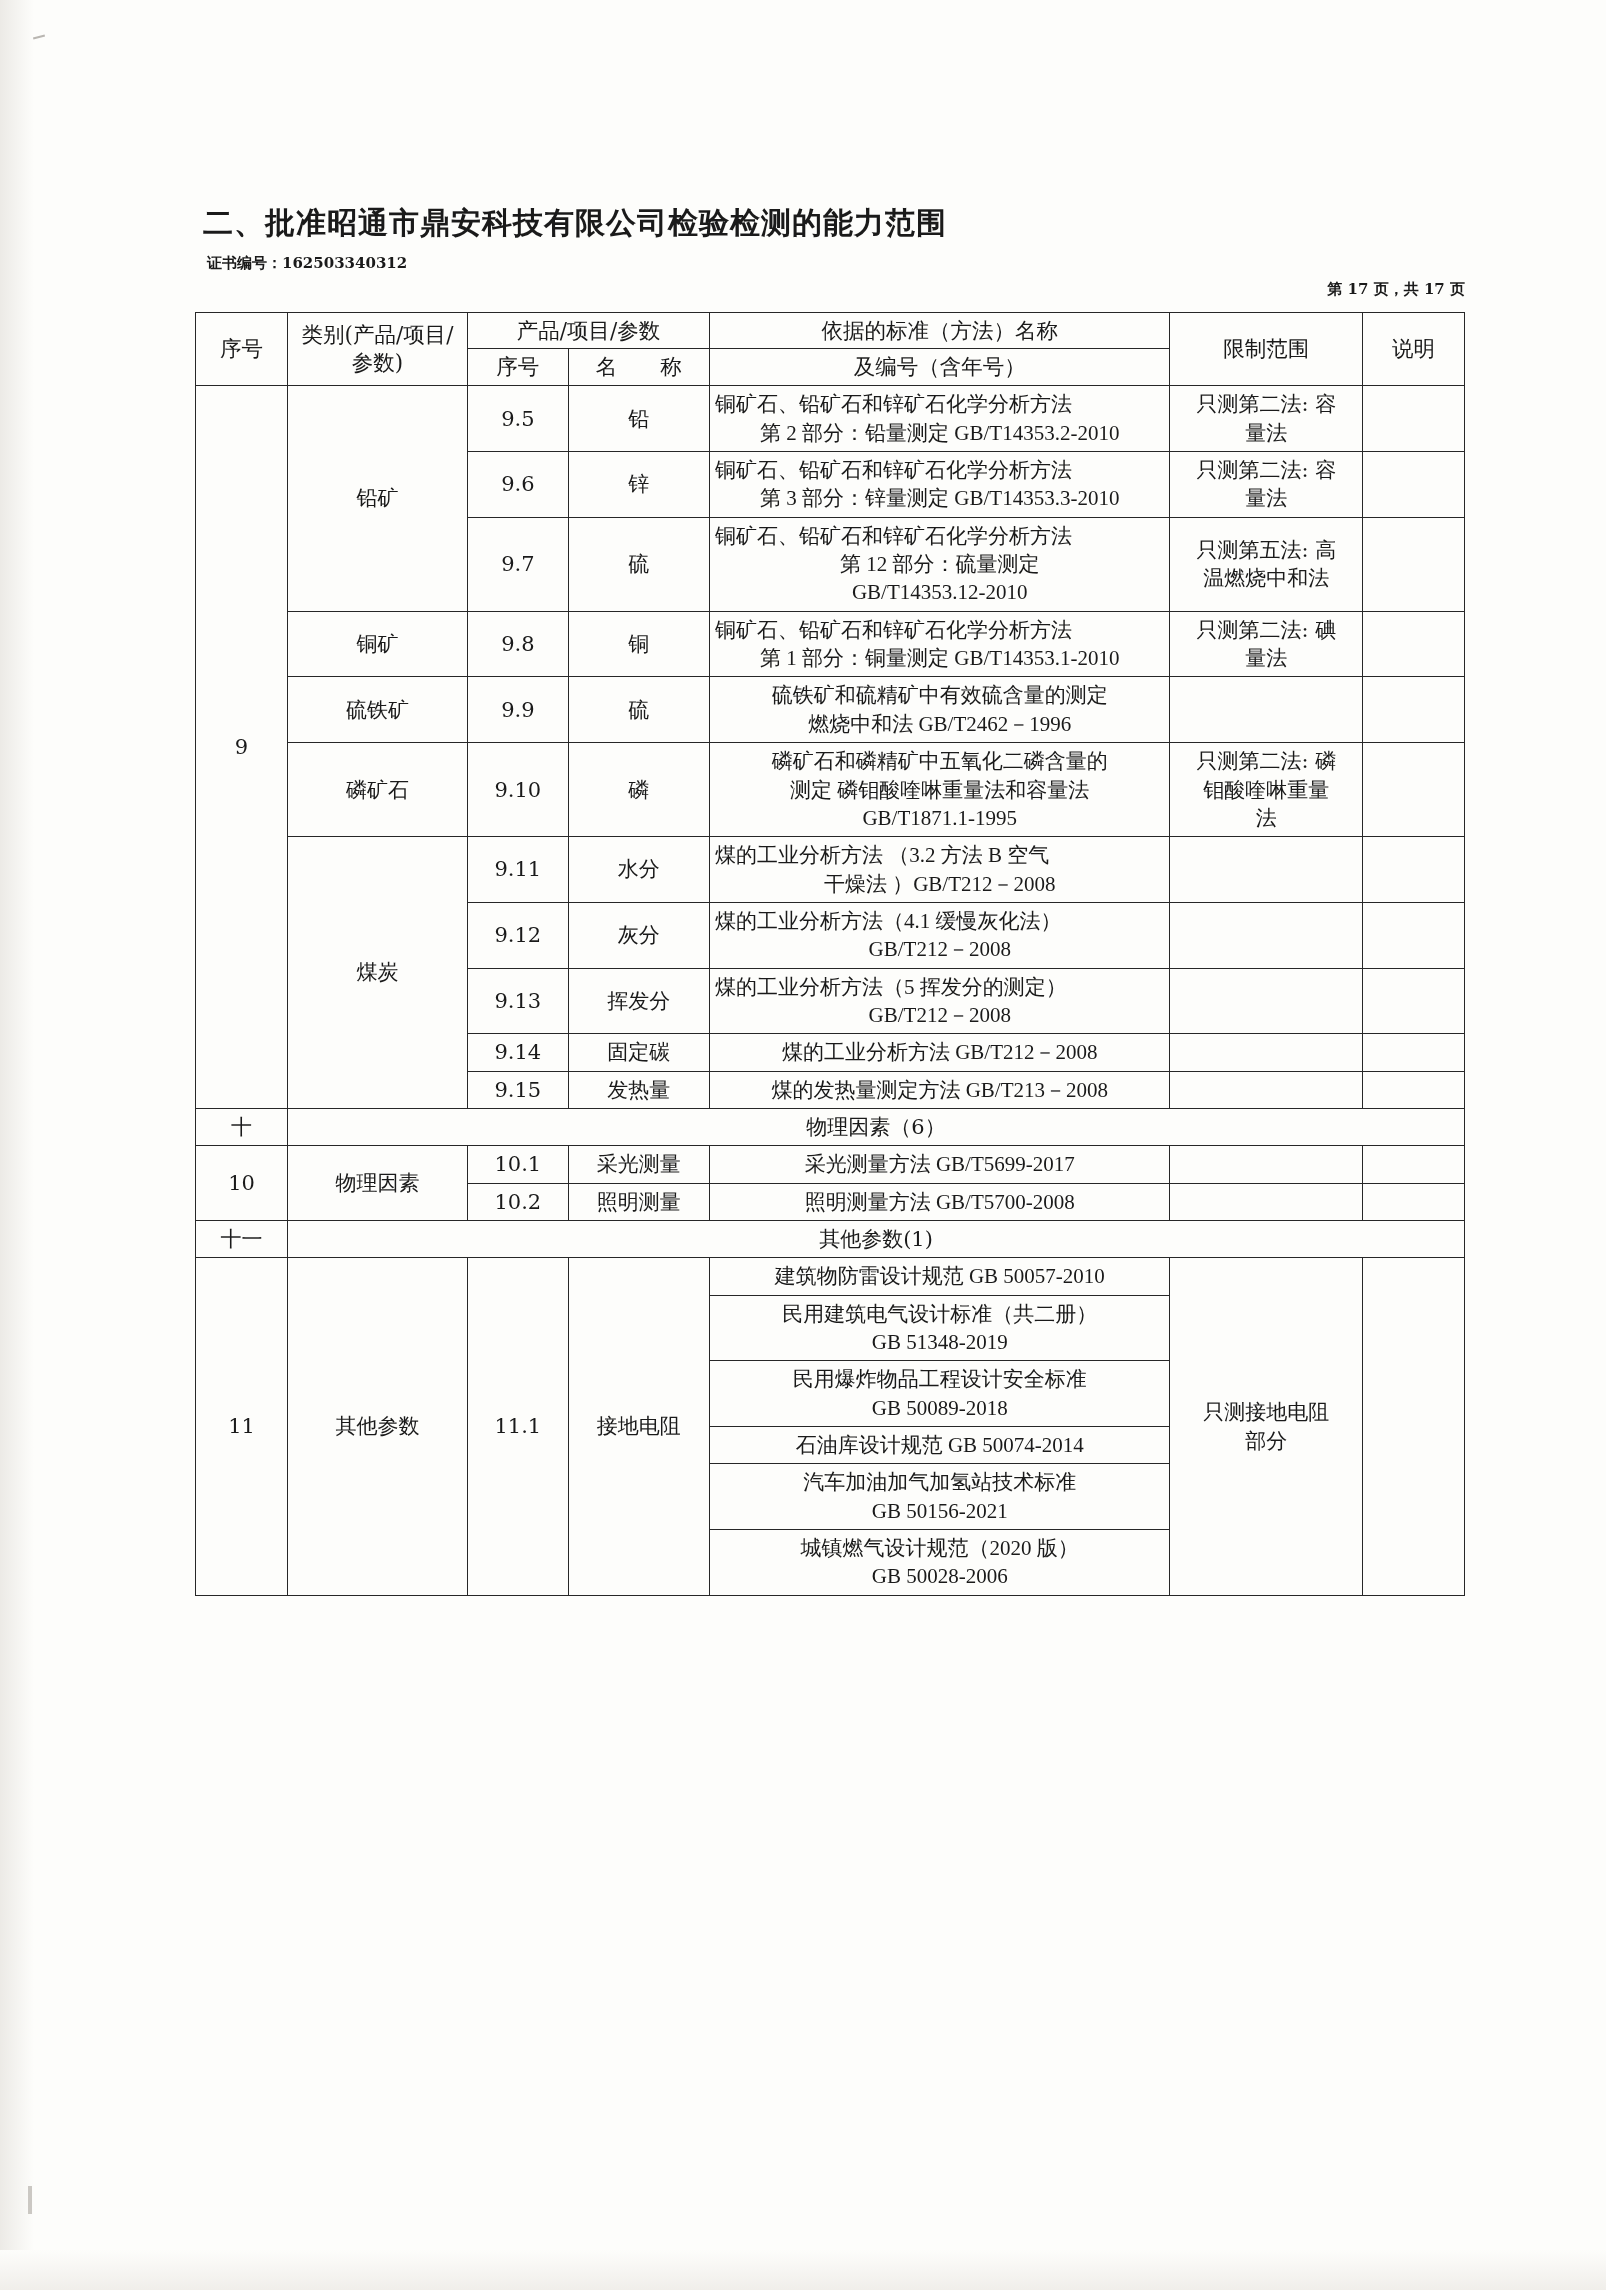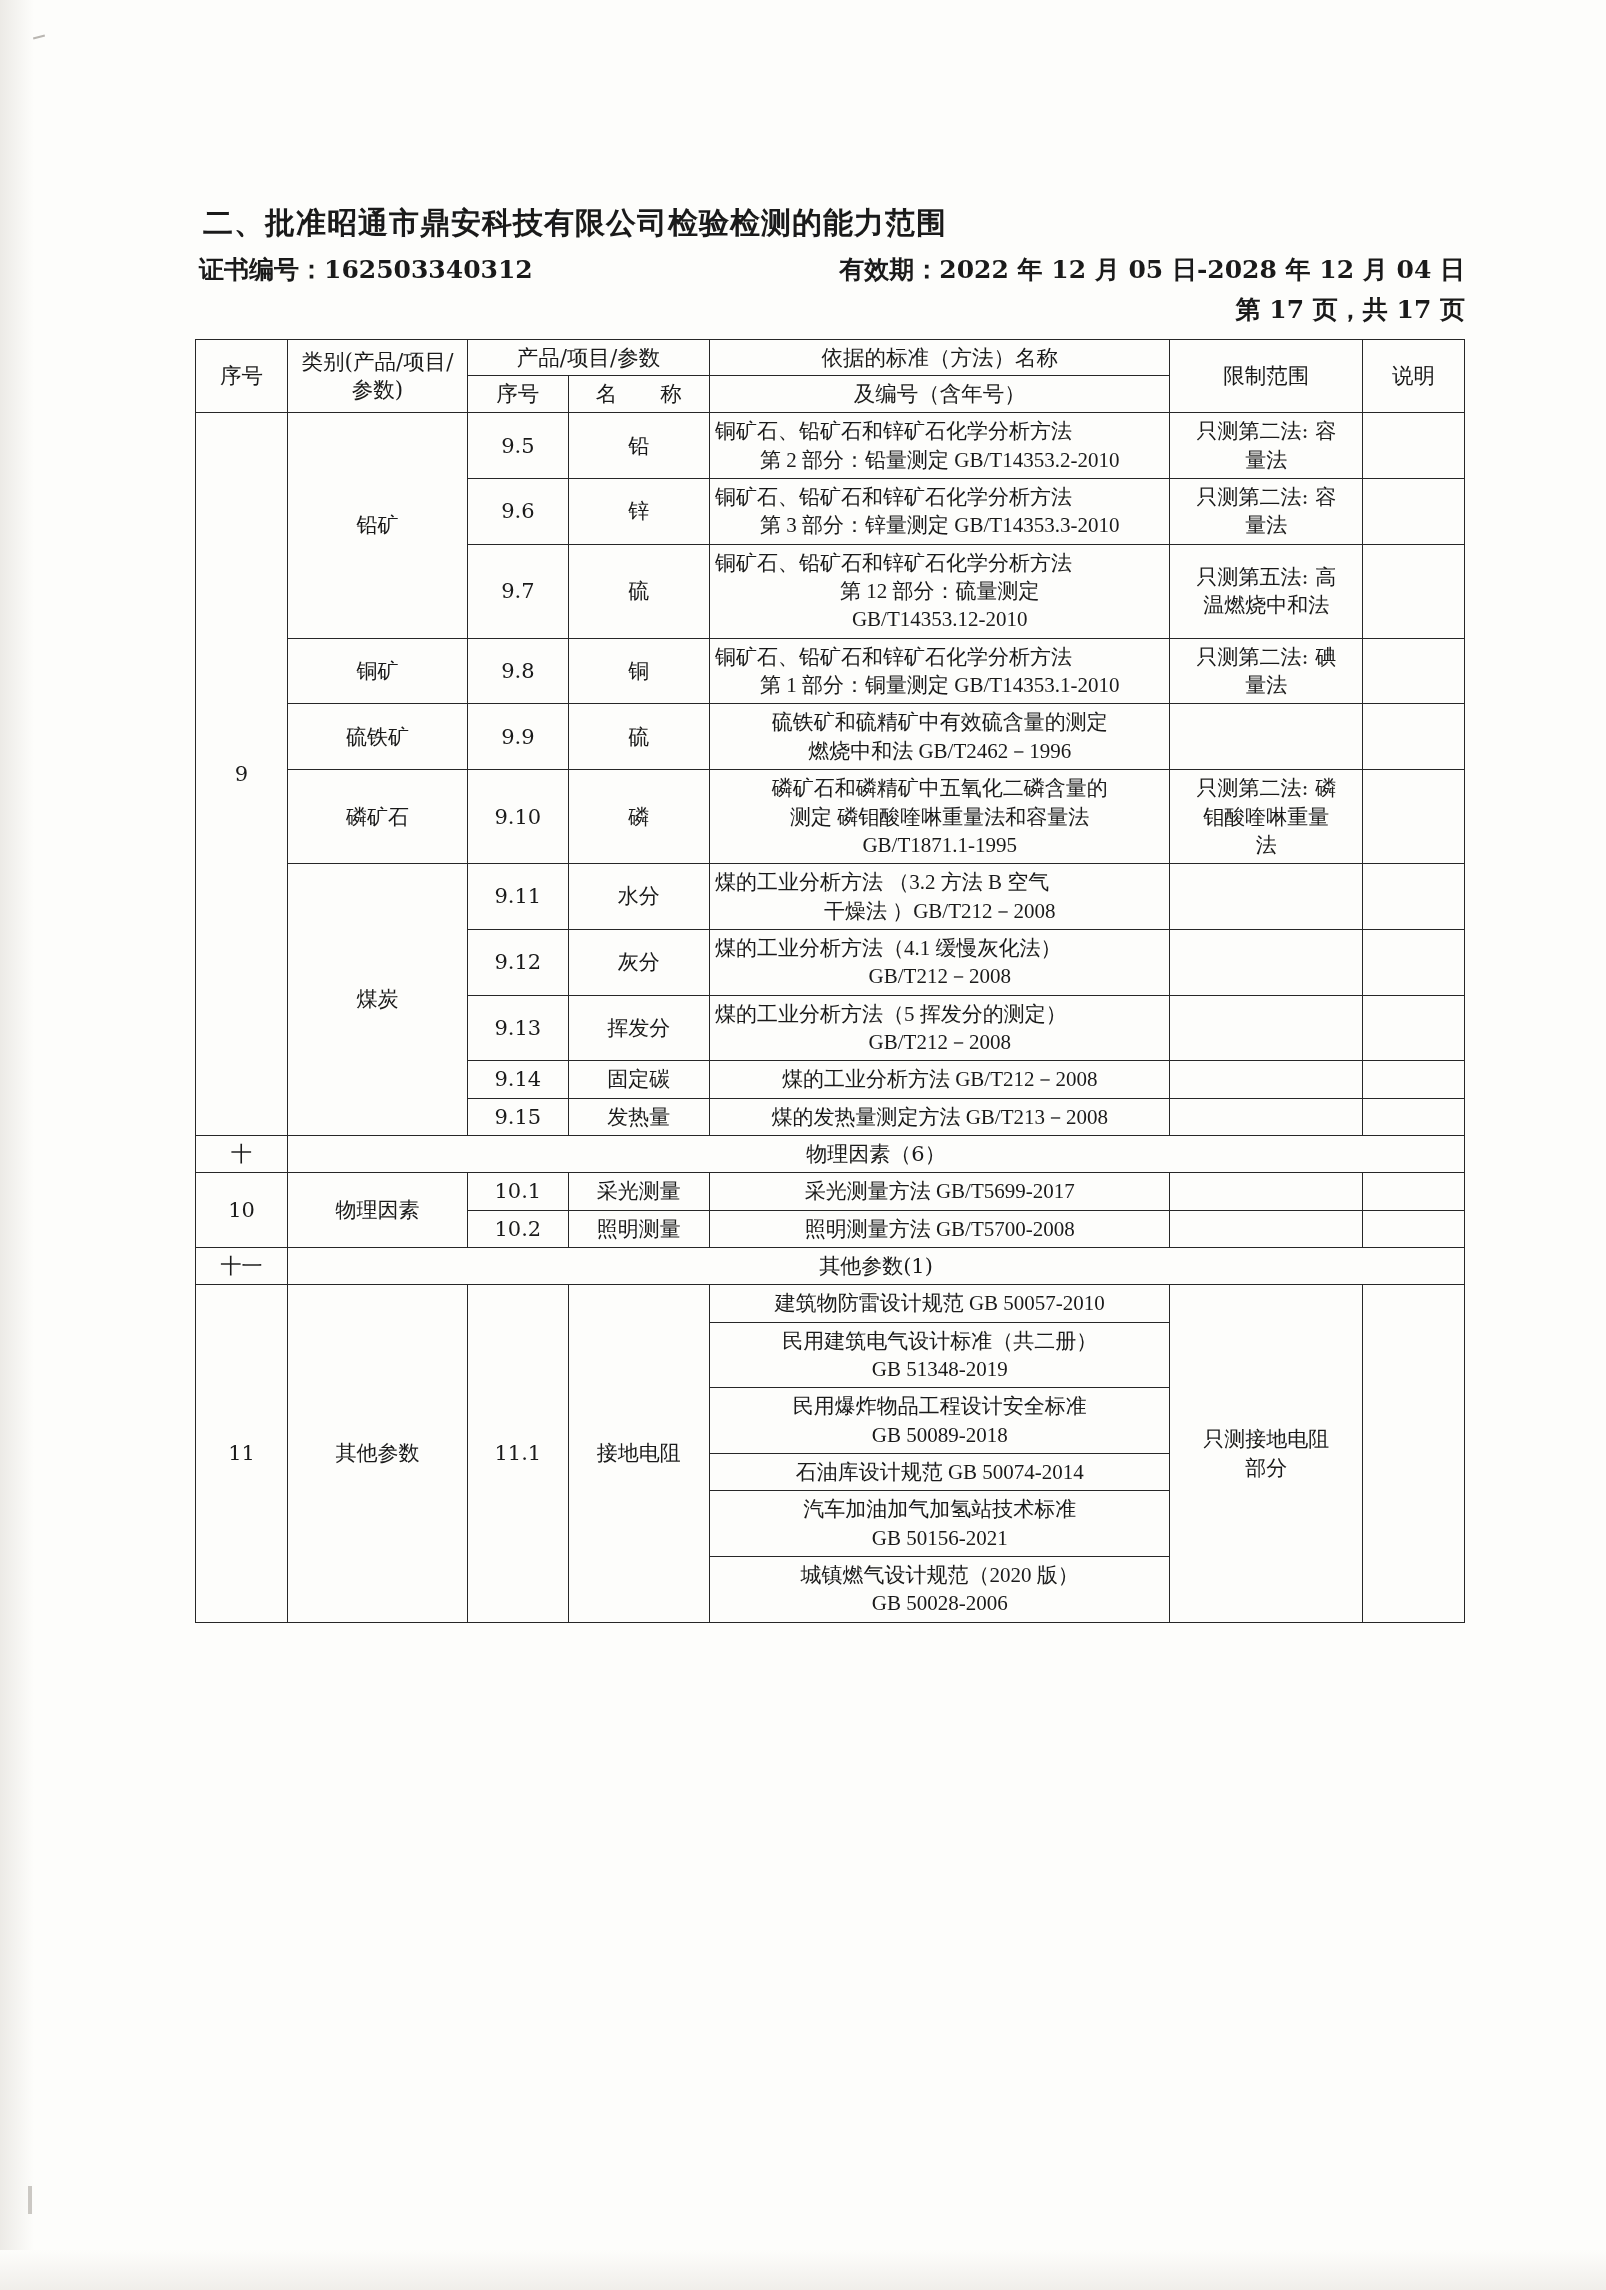--- a/index.html
+++ b/index.html
@@ -60,23 +60,23 @@
     font-size: 30px;
     font-weight: bold;
     margin: 0 0 12px 0;
     letter-spacing: 1px;
     line-height: 1.2;
     padding-left: 8px;
   }
   .meta-line {
     display: flex;
     align-items: center;
-    font-size: 25px;
+    font-size: 15px;
     font-weight: bold;
-    margin: 0 0 6px 0;
+    margin: 0 0 6px 8px;
     padding-left: 4px;
     line-height: 1.35;
   }
   .meta-left { white-space: nowrap; }
   .meta-right { margin-left: auto; white-space: nowrap; }
   .meta-gap-1 { width: 150px; }
   .meta-gap-2 { width: 92px; }
 
   table.cap-table {
     border-collapse: collapse;
@@ -131,21 +131,20 @@
   <div class="mark-tl"></div>
   <div class="mark-bl"></div>
 
   <div class="content">
 
     <h1 class="doc-title">二、批准昭通市鼎安科技有限公司检验检测的能力范围</h1>
 
     <div class="meta-line">
       <span class="meta-left">证书编号：162503340312</span>
       <span class="meta-gap-1"></span>
-      <span class="meta-right">有效期：2022 年 12 月 05 日-2028 年 12 月 04 日</span>
     </div>
 
     <div class="meta-line">
       <span class="meta-gap-2"></span>
       <span class="meta-right">第 17 页，共 17 页</span>
     </div>
 
     <table class="cap-table">
       <colgroup>
         <col class="col-seq">

